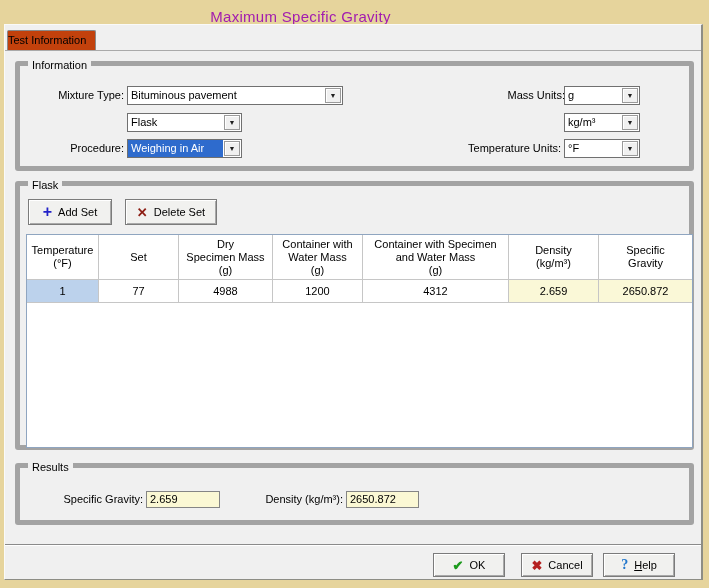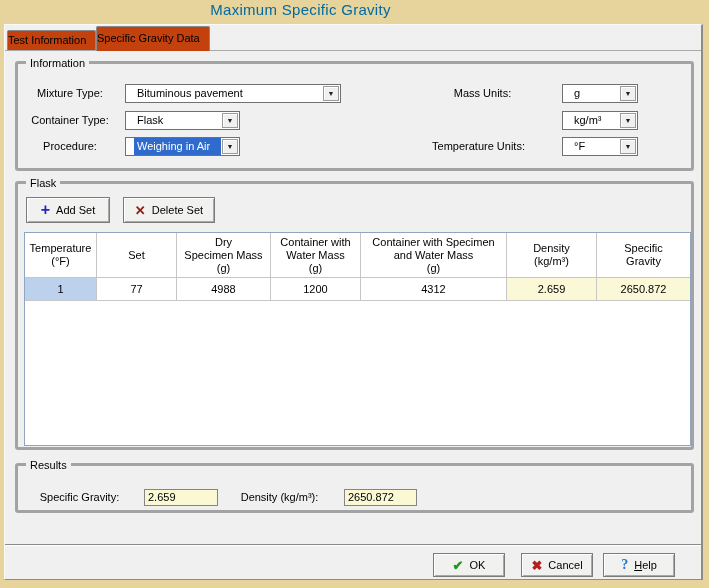--- a/index.html
+++ b/index.html
@@ -6,22 +6,22 @@
   html, body {
     width: 709px; height: 588px;
     font-family: "Liberation Sans", sans-serif;
     font-size: 11px;
     color: #000;
     overflow: hidden;
   }
   body { background: #e6d49c; position: relative; }
 
   .window-title {
-    position: absolute; top: 1px; left: 0; width: 601px;
-    text-align: center; font-size: 15px; color: #0369a1;
+    position: absolute; top: 8px; left: 0; width: 601px;
+    text-align: center; font-size: 15px; color: #a21caf;
     letter-spacing: 0.3px;
   }
 
   .dialog-panel {
     position: absolute; left: 4px; top: 24px;
     width: 699px; height: 556px;
     background: #f0f0f0;
     border-top: 1px solid #fafaf8;
     border-left: 1px solid #fafaf8;
     border-right: 2px solid #8d8d85;
@@ -30,36 +30,36 @@
 
   
   .tab { position: absolute; background: #c2410c; border: 1px solid #8a8a8a;
          border-bottom: none; border-radius: 2px 2px 0 0; text-align: left; }
   .tab-inactive { left: 2px; top: 5px; width: 89px; height: 20px; line-height: 19px; }
   .tab-active  { left: 91px; top: 1px; width: 114px; height: 25px; line-height: 22px; z-index: 3; }
   .tab-baseline { position: absolute; left: 0; top: 25px; width: 100%; height: 1px; background: #aaaaaa; z-index: 1; }
 
   
   .groupbox {
-    position: absolute; border: 3px solid #a3a3a3; border-radius: 3px;
+    position: absolute; border: 5px solid #a3a3a3; border-radius: 3px;
   }
   .groupbox > .legend {
     position: absolute; top: -7px; left: 8px; background: #f0f0f0; padding: 0 4px;
     line-height: 13px;
   }
   .info-group   { left: 10px; top: 36px;  width: 679px; height: 110px; }
   .data-group   { left: 10px; top: 156px; width: 679px; height: 269px; }
-  .result-group { left: 10px; top: 438px; width: 679px; height: 50px; padding-left: 32px; }
-
-  .fldlabel { position: absolute; height: 19px; line-height: 19px; text-align: center; }
+  .result-group { left: 10px; top: 438px; width: 679px; height: 62px; padding-left: 32px; }
+
+  .fldlabel { position: absolute; height: 19px; line-height: 19px; text-align: right; }
 
   
   .combo {
     position: absolute; height: 19px; background: #fff;
-    border: 1px solid #707070; display: flex; align-items: stretch; padding-left: 8px;
+    border: 1px solid #707070; display: flex; align-items: stretch;
   }
   .combo .combo-text { flex: 1; line-height: 17px; padding: 0 3px; overflow: hidden; white-space: nowrap; }
   .combo .combo-text.selected { background: #2e6bcd; color: #fff; }
   .combo .combo-arrow {
     width: 16px; background: #f0f0f0; border: 1px solid #9a9a9a; margin: 1px;
     box-shadow: inset 1px 1px 0 #ffffff;
     display: flex; align-items: center; justify-content: center;
     font-size: 7px; color: #202020;
   }
 
@@ -114,32 +114,30 @@
 </style>
 </head>
 <body>
 
 <div class="window-title">Maximum Specific Gravity</div>
 
 <div class="dialog-panel">
 
   <div class="tab-baseline"></div>
   <div class="tab tab-inactive">Test Information</div>
-  <div class="tab tab-active">Specific Gravity Data</div>
 
   <div class="groupbox info-group">
     <span class="legend">Information</span>
 
     <div class="fldlabel" style="left:0;width:104px;top:20px">Mixture Type:</div>
     <div class="combo" style="left:107px;top:20px;width:216px">
       <span class="combo-text">Bituminous pavement</span>
       <span class="combo-arrow">▼</span>
     </div>
 
-    <div class="fldlabel" style="left:0;width:104px;top:47px">Container Type:</div>
     <div class="combo" style="left:107px;top:47px;width:115px">
       <span class="combo-text">Flask</span>
       <span class="combo-arrow">▼</span>
     </div>
 
     <div class="fldlabel" style="left:0;width:104px;top:73px">Procedure:</div>
     <div class="combo" style="left:107px;top:73px;width:115px">
       <span class="combo-text selected">Weighing in Air</span>
       <span class="combo-arrow">▼</span>
     </div>

